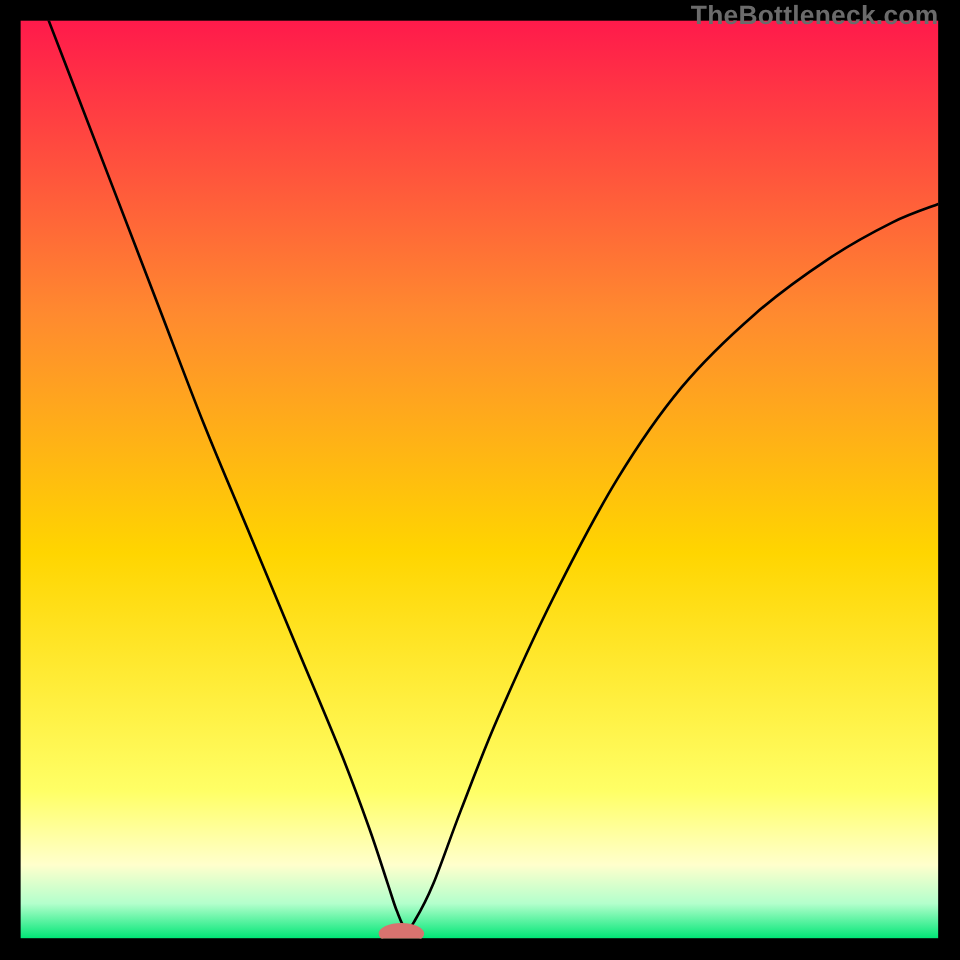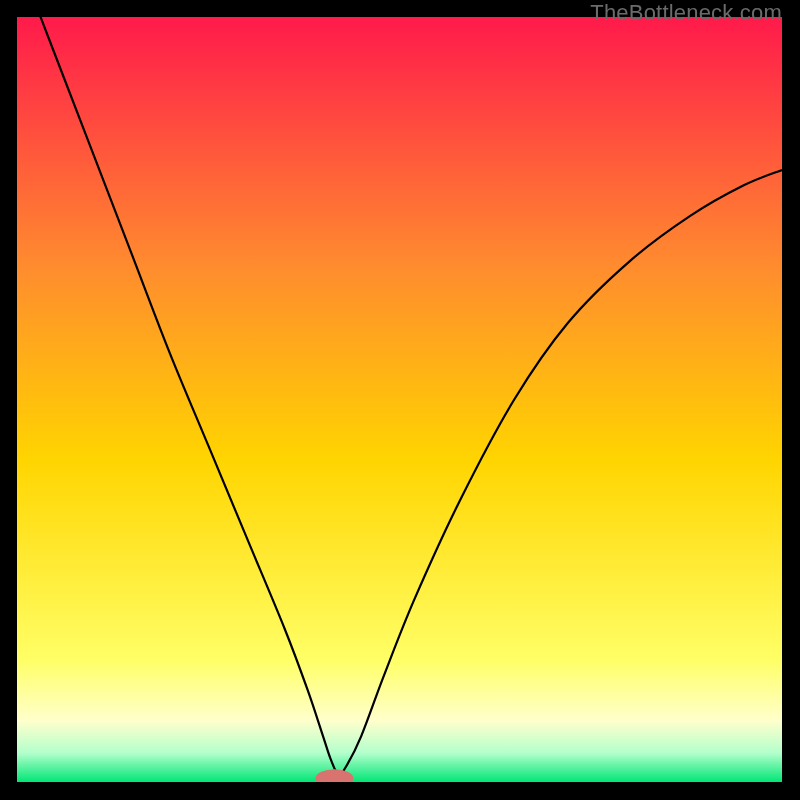--- a/index.html
+++ b/index.html
@@ -26,21 +26,21 @@
     width: 765px;
     height: 765px;
   }
   .watermark {
     position: absolute;
     top: 0px;
     right: 18px;
     color: #6b6b6b;
     font-size: 22px;
     letter-spacing: 0.2px;
-    font-weight: 400;
+    font-weight: 700;
   }
 </style>
 </head>
 <body>
 
 <div class="frame">
   <svg class="plot" viewBox="0 0 100 100" preserveAspectRatio="none">
     <defs>
       <linearGradient id="bg-grad" x1="0" y1="0" x2="0" y2="1">
         <stop offset="0" stop-color="#ff1a4b"></stop>

